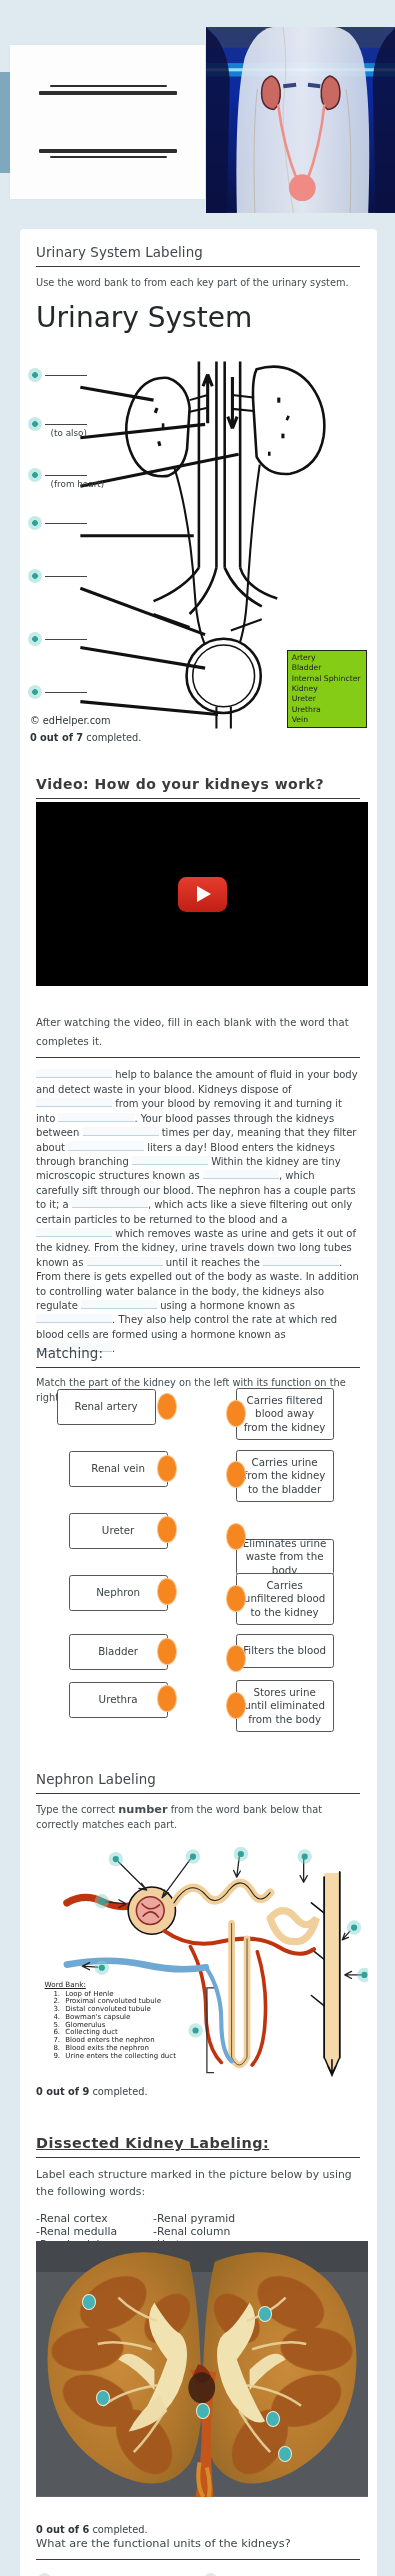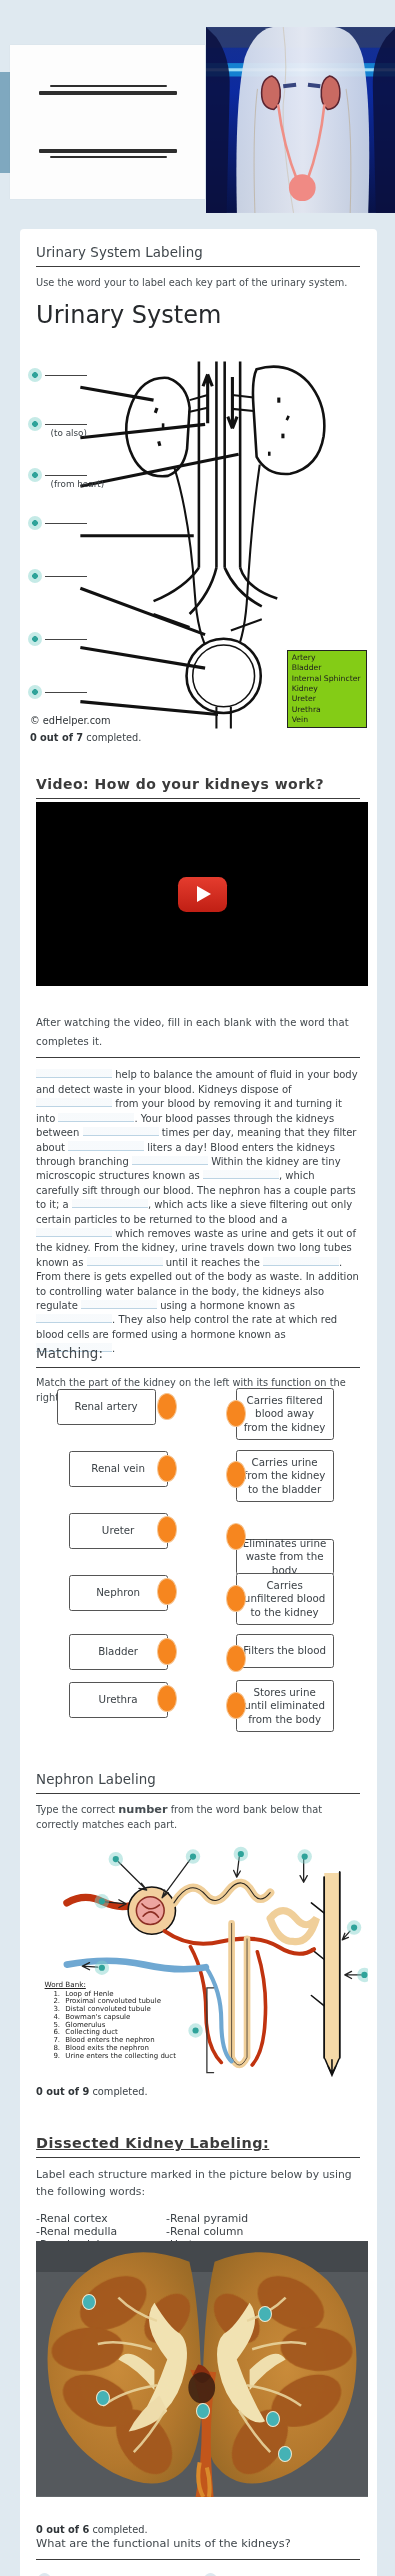--- a/index.html
+++ b/index.html
@@ -105,22 +105,22 @@
     <circle cx="187" cy="312" r="26" fill="#f08a84"></circle>
     <path d="M150 115 L175 112 M222 115 L198 112" stroke="#37457e" stroke-width="8"></path>
   </svg>
 </div>
 
 <div class="abs" id="card">
 
   <section style="top:15.5px;">
     <div class="h-sec">Urinary System Labeling</div>
     <div class="rule"></div>
-    <div class="instr" style="margin-top:8.2px;">Use the word your to label each key part of the urinary system.</div>
-    <div style="font-size:24px;color:#26292c;margin-top:11.3px;">Urinary System</div>
+    <div class="instr" style="margin-top:8.2px;">Use the word bank to from each key part of the urinary system.</div>
+    <div style="font-size:28px;color:#26292c;margin-top:11.3px;">Urinary System</div>
   </section>
 
   <div class="abs" style="left:15.5px;top:117px;">
     <svg width="334" height="384" viewBox="0 0 648 745">
       <g stroke="#111" fill="none" stroke-width="5">
 
         <path d="M258 62 Q210 58 188 110 Q165 165 190 215 Q212 258 258 252 Q288 240 295 200 L300 120 Q295 75 258 62 Z" fill="#fff"></path>
         <path d="M430 45 Q490 28 530 70 Q568 115 560 175 Q550 235 495 248 Q450 252 430 215 L424 120 Q420 65 430 45 Z" fill="#fff"></path>
 
         <path d="M318 30 L318 430 M352 30 L352 430"></path>
@@ -403,21 +403,21 @@
   <section style="top:1906px;">
     <div class="bubble u" style="font-size:14.4px;">Dissected Kidney Labeling:</div>
     <div class="rule"></div>
     <div class="instr" style="margin-top:8.2px;font-size:10.8px;line-height:17px;">Label each structure marked in the picture below by using the following words:</div>
     <div style="margin-top:11.3px;position:relative;height:43px;">
       <div id="dk-col1" style="position:absolute;left:0;top:0;">
           <div class="dk-word">-Renal cortex</div>
           <div class="dk-word">-Renal medulla</div>
           <div class="dk-word">-Renal pelvis</div>
         </div>
-      <div id="dk-col2" style="position:absolute;left:130px;top:0;">
+      <div id="dk-col2" style="position:absolute;left:117px;top:0;">
           <div class="dk-word">-Renal pyramid</div>
           <div class="dk-word">-Renal column</div>
           <div class="dk-word">-Ureter</div>
         </div>
     </div>
   </section>
 
   <div id="photo">
     <svg width="332" height="256" viewBox="0 0 645 497">
       <defs>

